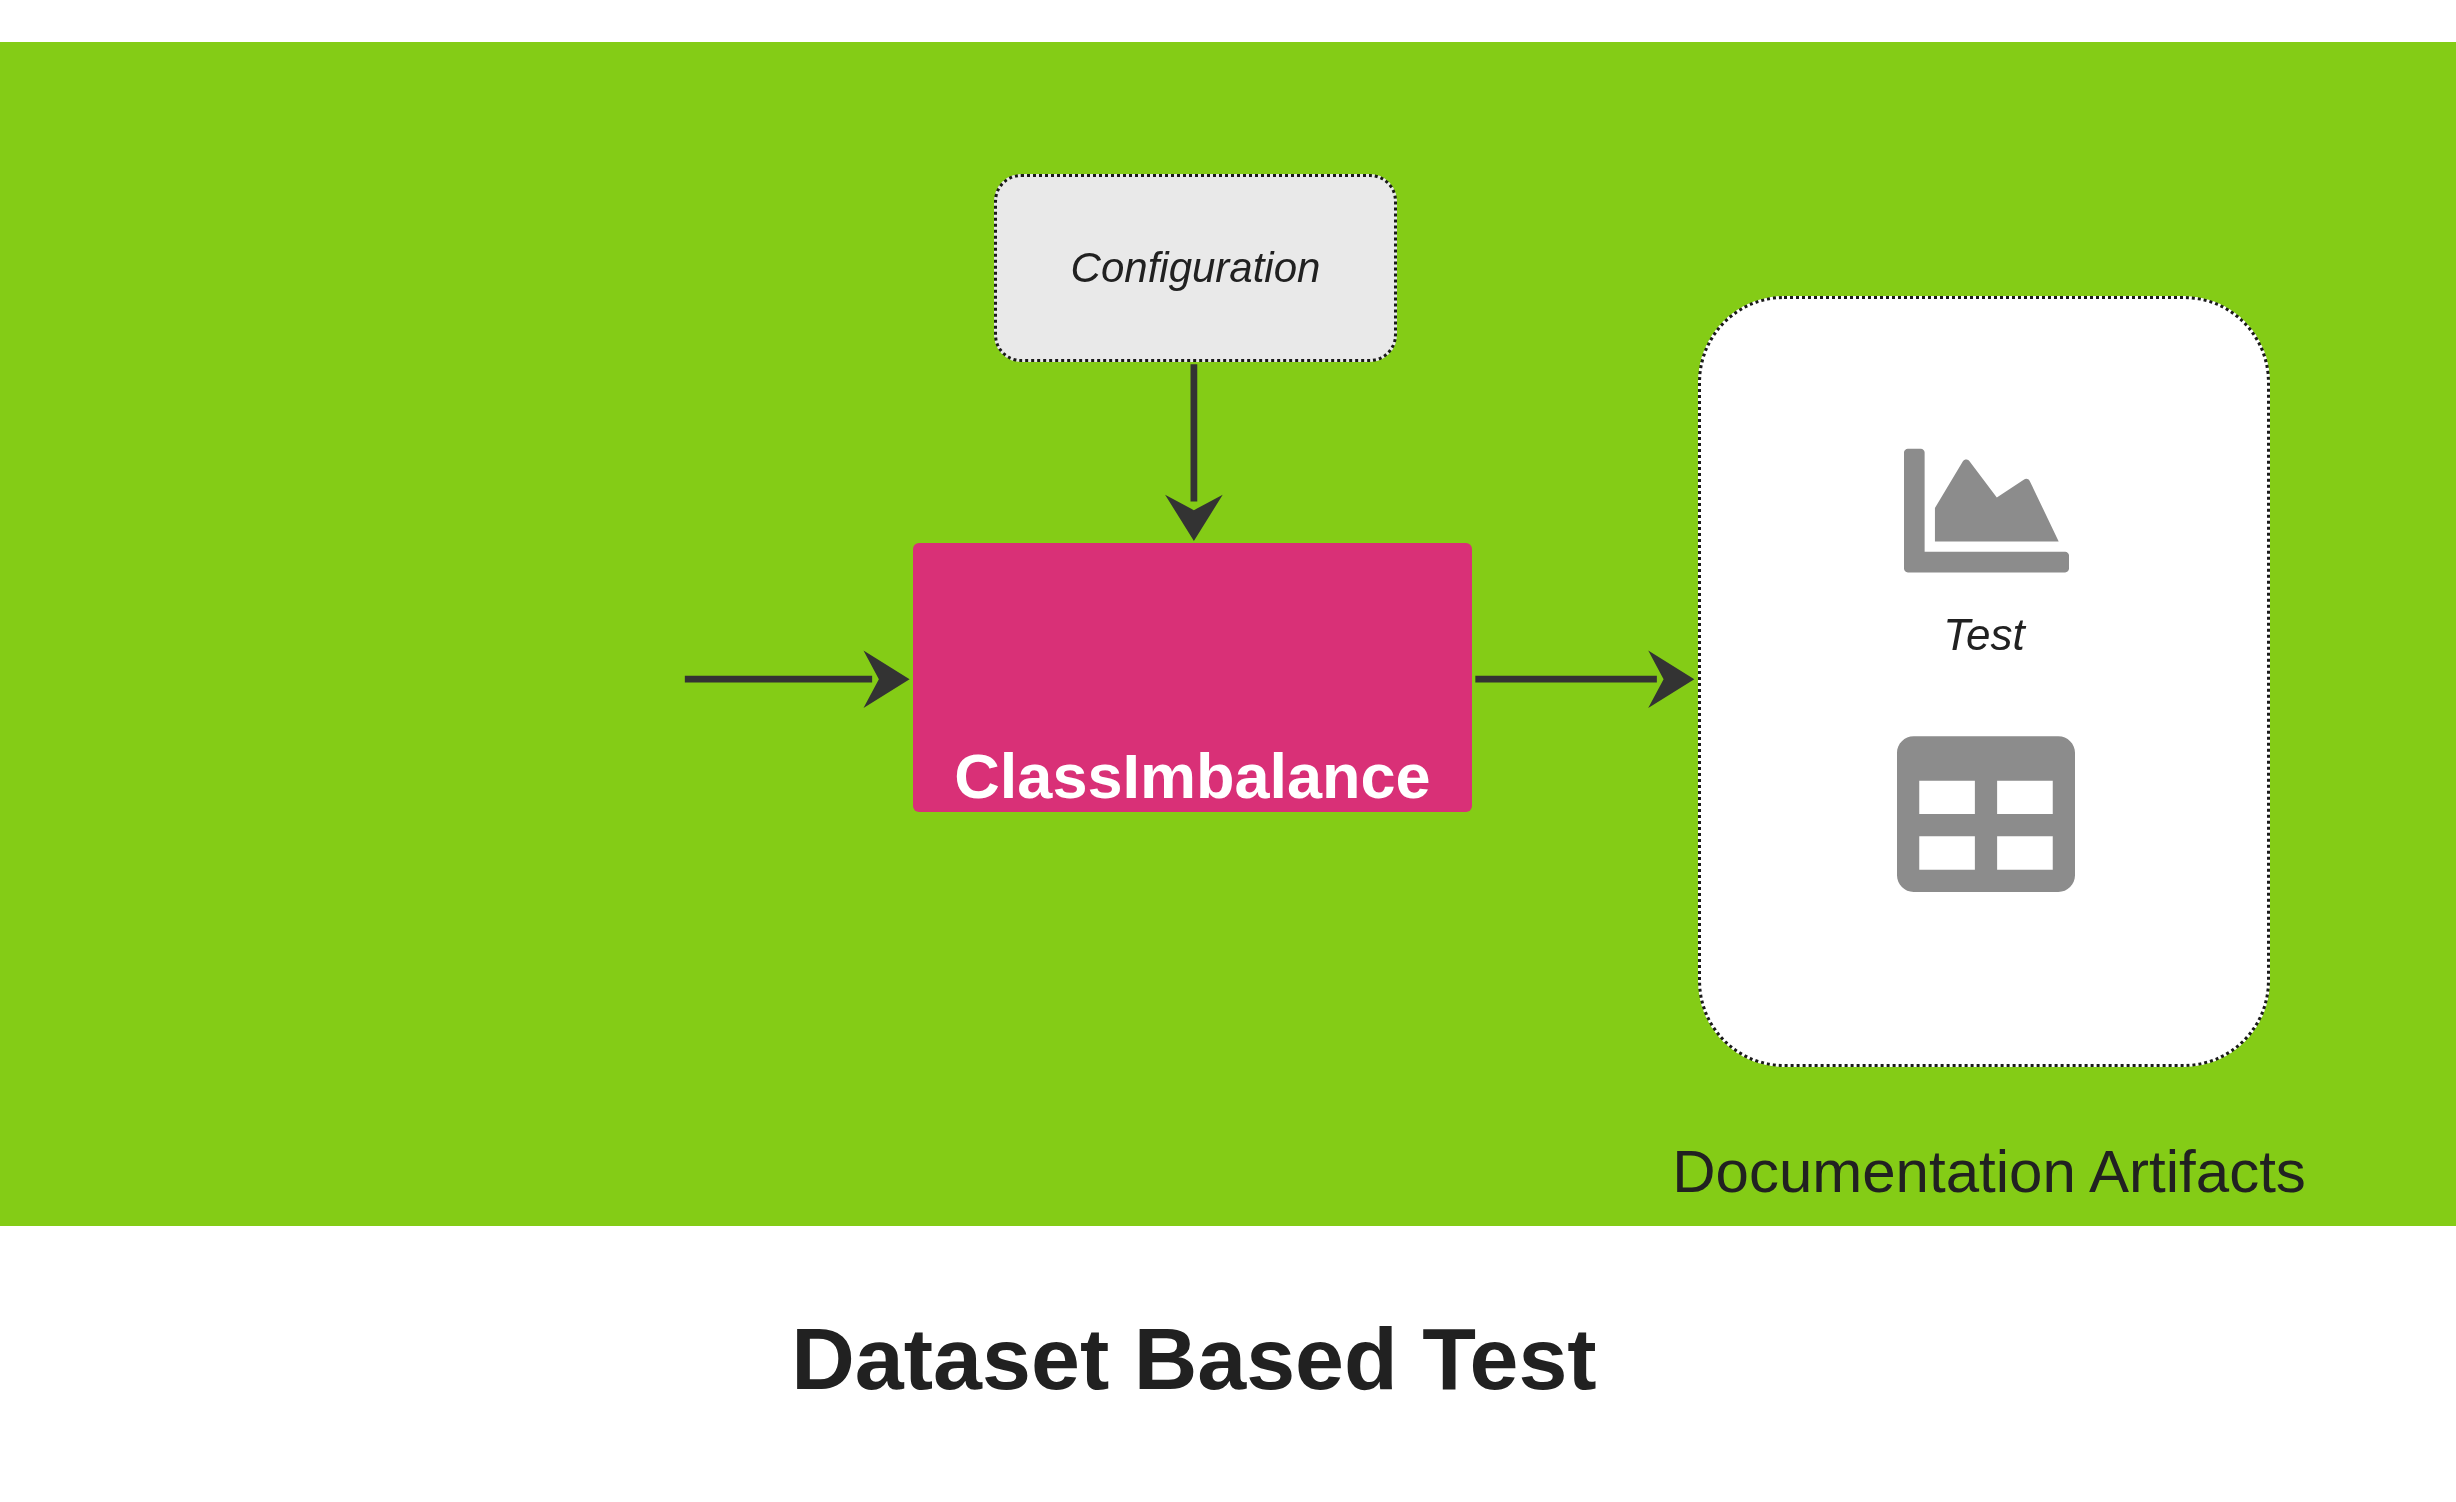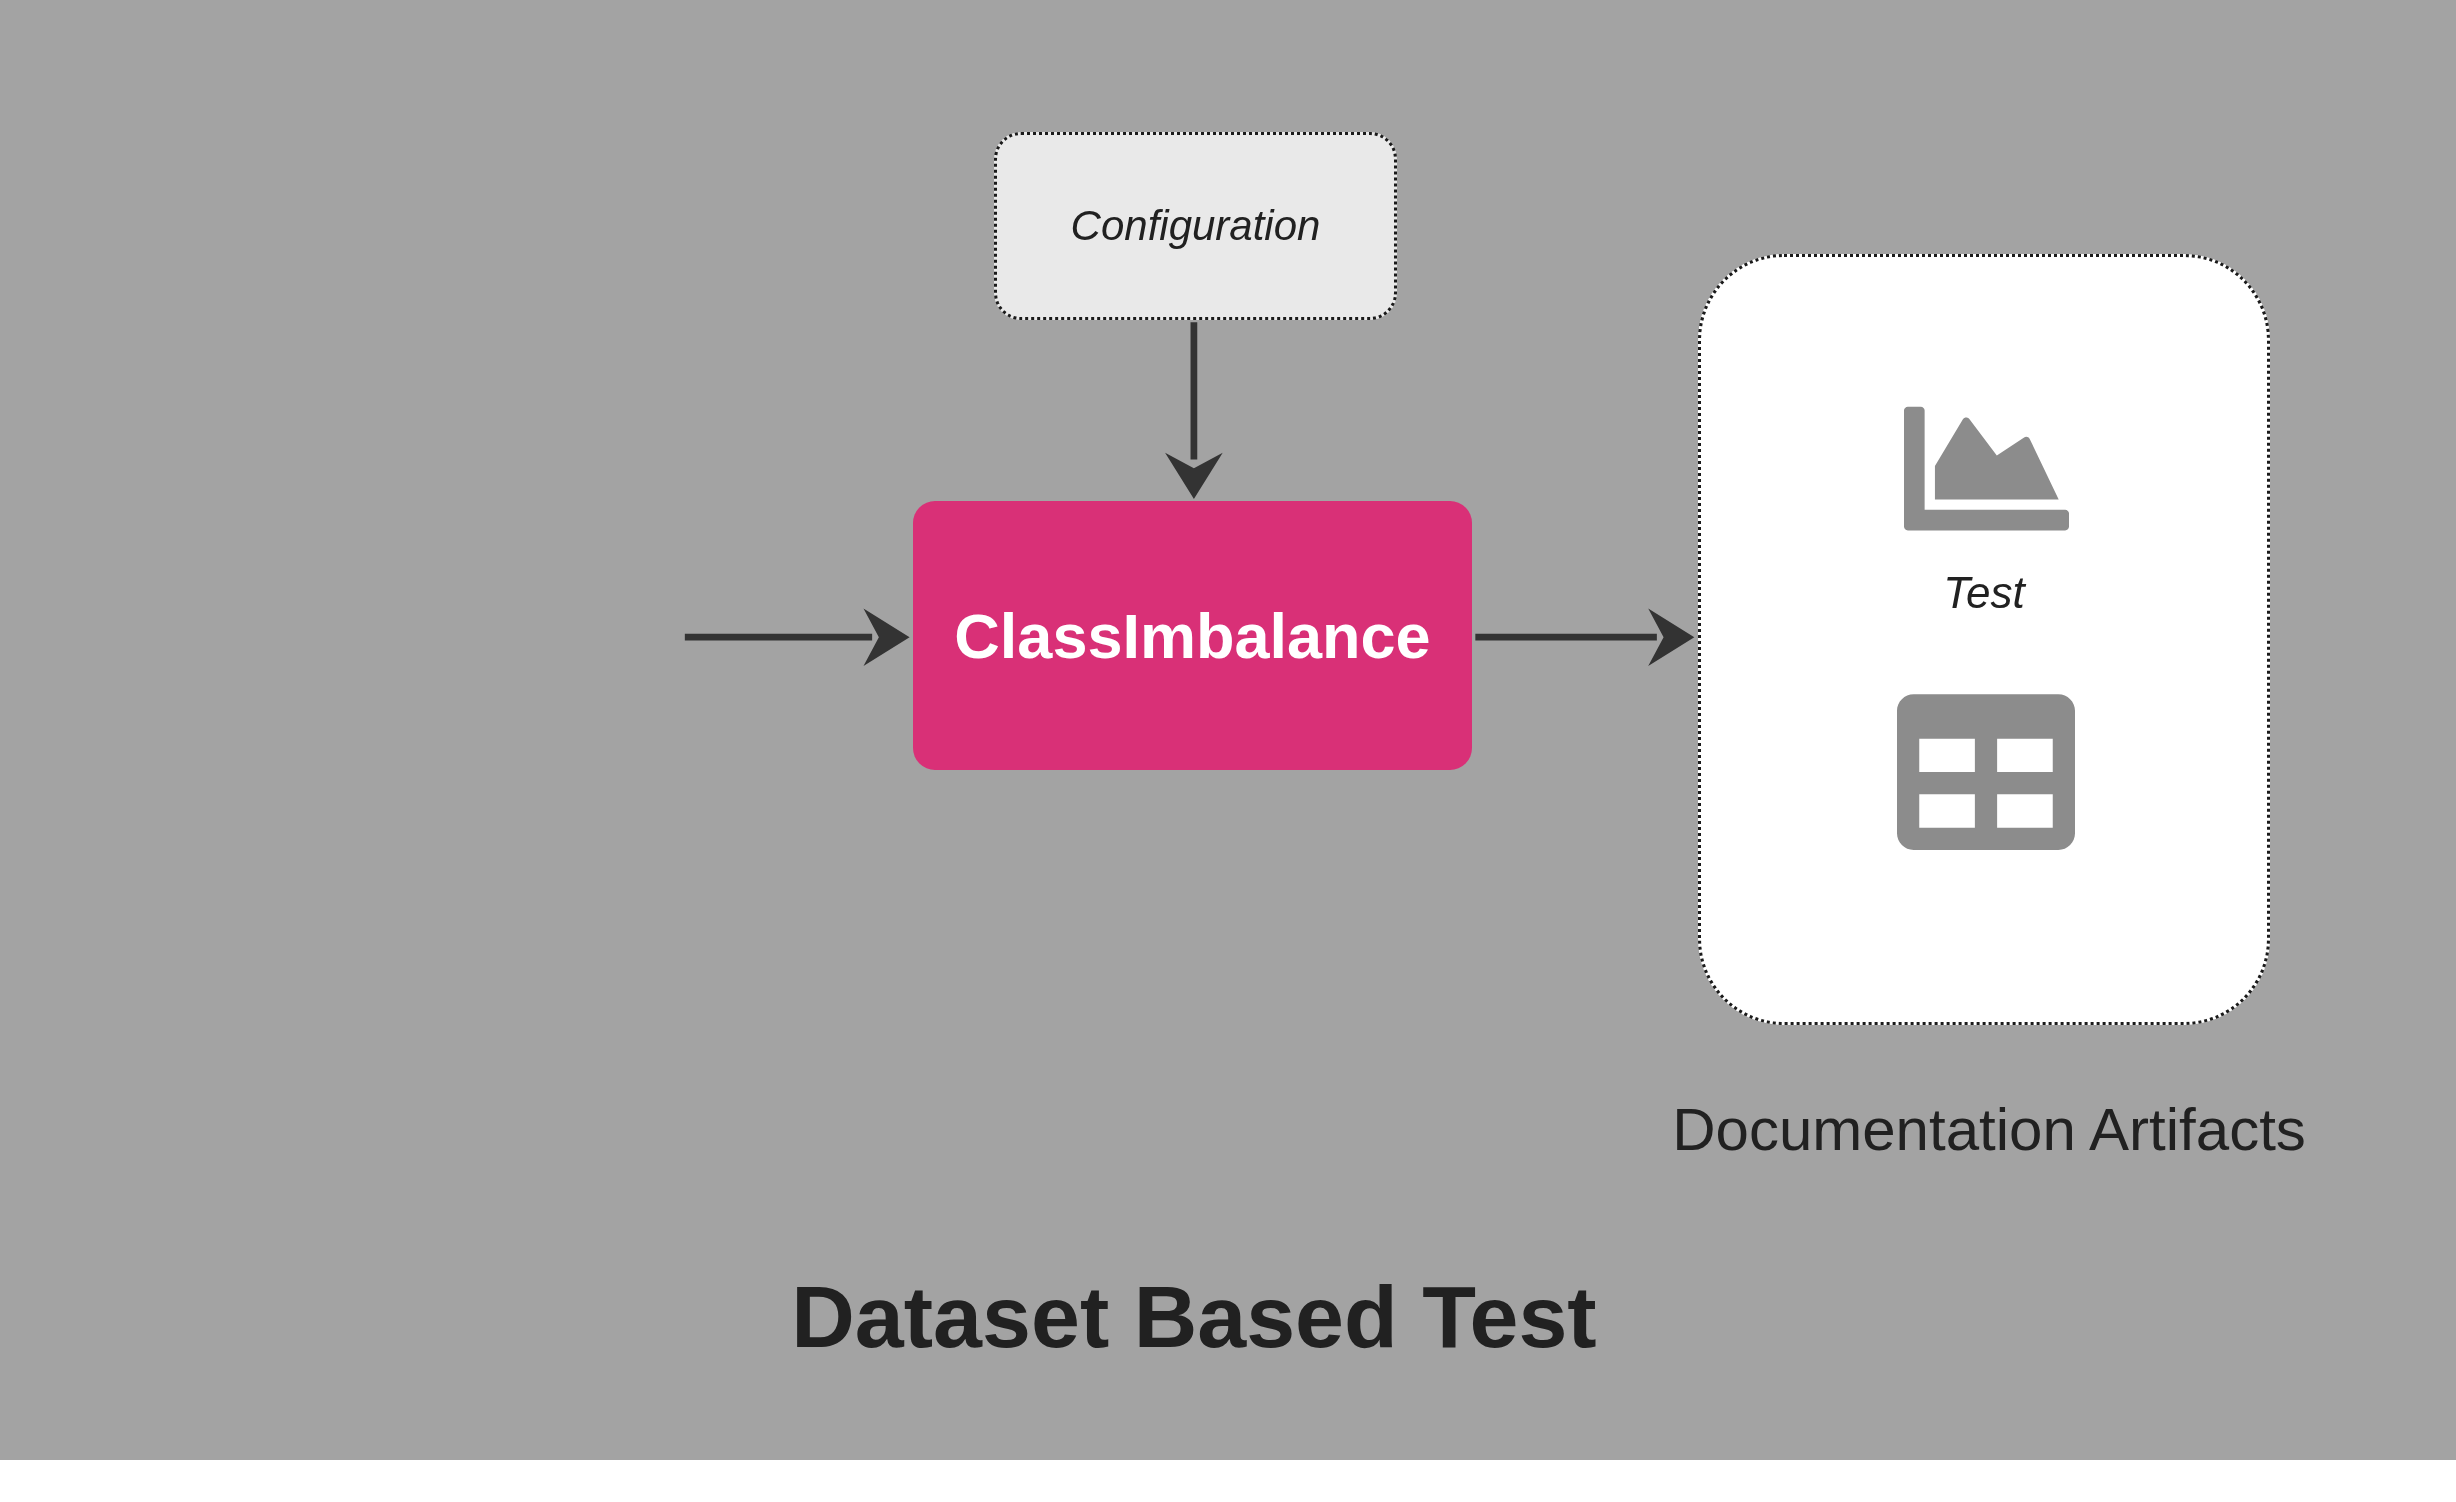--- a/index.html
+++ b/index.html
@@ -7,22 +7,23 @@
     padding: 0;
     width: 2456px;
     height: 1503px;
     background: #ffffff;
     overflow: hidden;
     font-family: "Liberation Sans", sans-serif;
   }
   #canvas {
     position: relative;
     width: 2456px;
-    height: 1460px;
-    background: #a3a3a3;
+    height: 1184px;
+    background: #84cc16;
+    margin-top: 42px;
   }
   .node {
     position: absolute;
     display: flex;
     align-items: center;
     justify-content: center;
     box-sizing: border-box;
     text-align: center;
   }
   .dotted-node {
@@ -37,25 +38,26 @@
     color: var(--text-dark);
   }
   #vmdataset-box {
     left: 130px; top: 502px; width: 552px; height: 266px;
     border-radius: 38px;
     font-size: 54px;
     color: var(--text-dark);
   }
   #classimbalance-box {
     left: 913px; top: 501px; width: 559px; height: 269px;
-    border-radius: 22px;
+    border-radius: 6px;
     background: var(--accent-pink);
     color: var(--text-white);
     font-weight: bold;
     font-size: 63px;
+    align-items: flex-end;
   }
   #artifacts-box {
     position: absolute;
     left: 1698px; top: 254px; width: 572px; height: 771px;
     box-sizing: border-box;
     border: 3.4px dotted var(--node-border);
     border-radius: 86px;
     background: #ffffff;
   }
   .icon {

